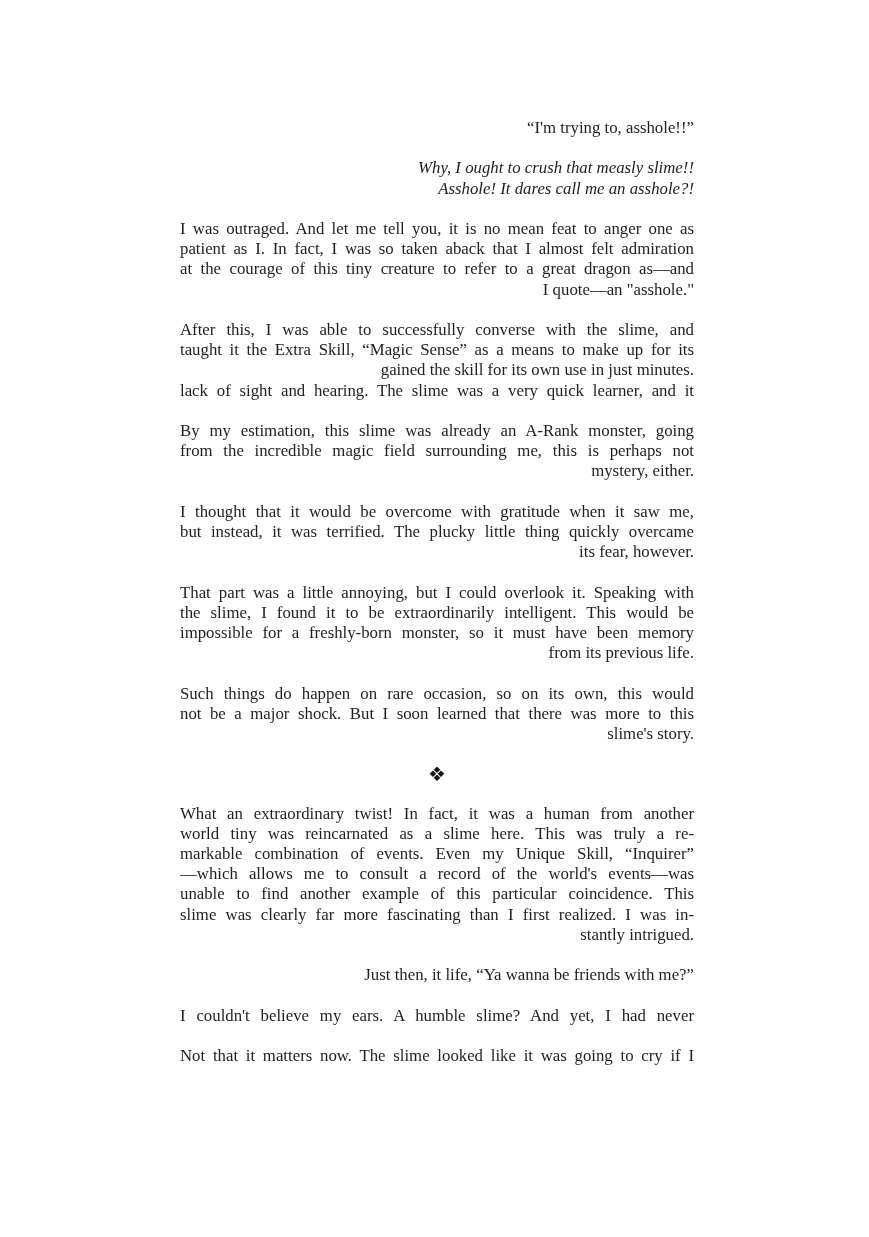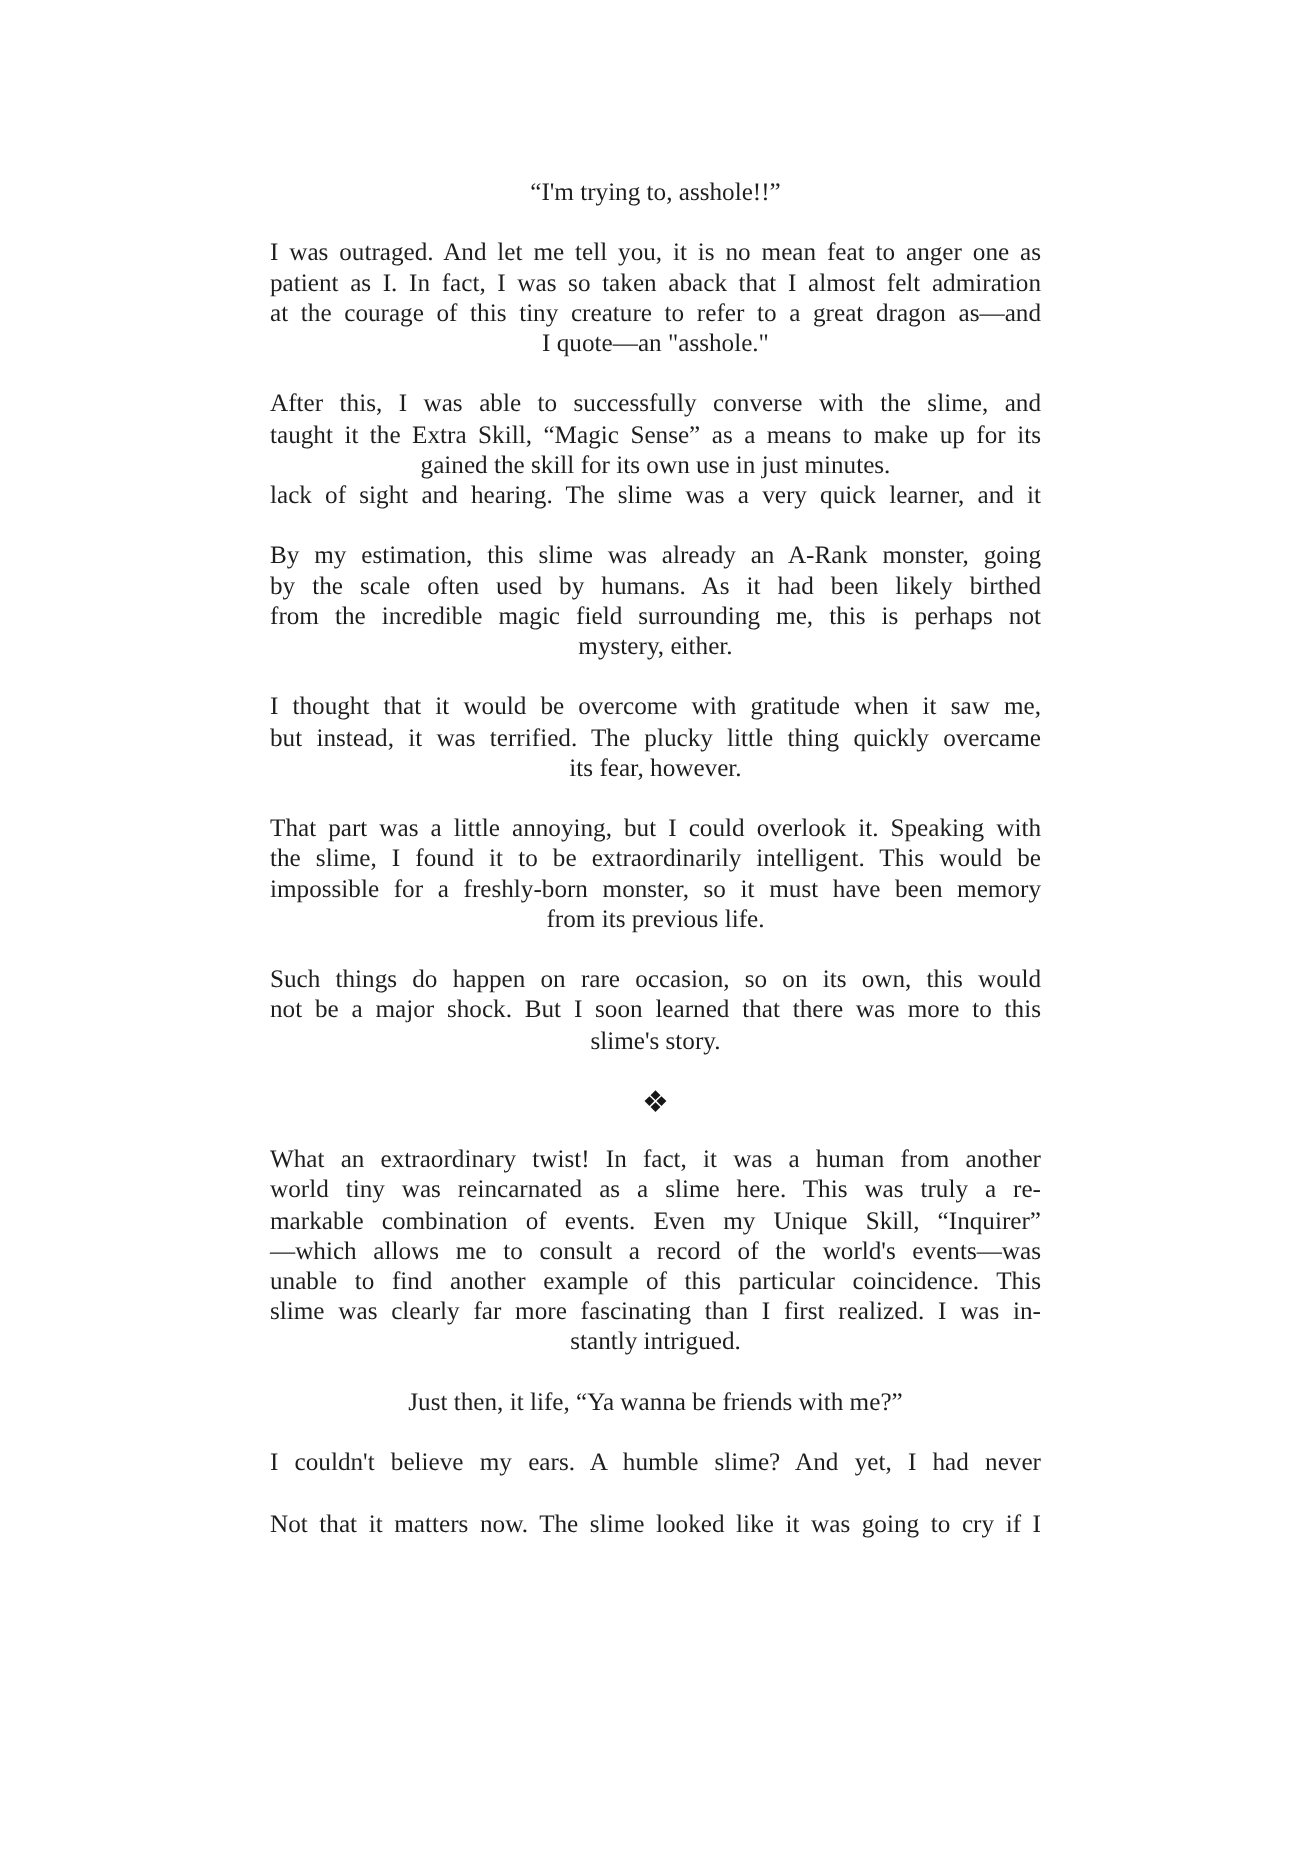--- a/index.html
+++ b/index.html
@@ -15,54 +15,57 @@
   .text-col {
     position: absolute;
     left: 180px;
     top: 118px;
     width: 514px;
     font-size: 16.8px;
     line-height: 20.2px;
   }
   .para { margin: 0 0 20.2px 0; }
   .para.italic { font-style: italic; }
-  .line { text-align: center; }
+  .line { text-align: right; }
   .line.jl { text-align: justify; text-align-last: justify; }
   .ornament {
     margin: 8px 0 19px 0;
     text-align: center;
     font-family: "DejaVu Sans", sans-serif;
     font-size: 20px;
     line-height: 20.2px;
     color: #161616;
   }
 </style>
 </head>
 <body>
 
 <div class="page">
   <div class="text-col">
       <div class="para">
         <div class="line">“I'm trying to, asshole!!”</div>
       </div>
+      <div class="para italic">
+        <div class="line">Why, I ought to crush that measly slime!!</div>
+        <div class="line">Asshole! It dares call me an asshole?!</div>
+      </div>
       <div class="para">
         <div class="line jl">I was outraged. And let me tell you, it is no mean feat to anger one as</div>
         <div class="line jl">patient as I. In fact, I was so taken aback that I almost felt admiration</div>
         <div class="line jl">at the courage of this tiny creature to refer to a great dragon as—and</div>
         <div class="line">I quote—an "asshole."</div>
       </div>
       <div class="para">
         <div class="line jl">After this, I was able to successfully converse with the slime, and</div>
         <div class="line jl">taught it the Extra Skill, “Magic Sense” as a means to make up for its</div>
         <div class="line">gained the skill for its own use in just minutes.</div>
         <div class="line jl">lack of sight and hearing. The slime was a very quick learner, and it</div>
       </div>
       <div class="para">
         <div class="line jl">By my estimation, this slime was already an A-Rank monster, going</div>
-        <div class="line jl">by the scale often used by humans. As it had been likely birthed</div>
         <div class="line jl">from the incredible magic field surrounding me, this is perhaps not</div>
         <div class="line">mystery, either.</div>
       </div>
       <div class="para">
         <div class="line jl">I thought that it would be overcome with gratitude when it saw me,</div>
         <div class="line jl">but instead, it was terrified. The plucky little thing quickly overcame</div>
         <div class="line">its fear, however.</div>
       </div>
       <div class="para">
         <div class="line jl">That part was a little annoying, but I could overlook it. Speaking with</div>

